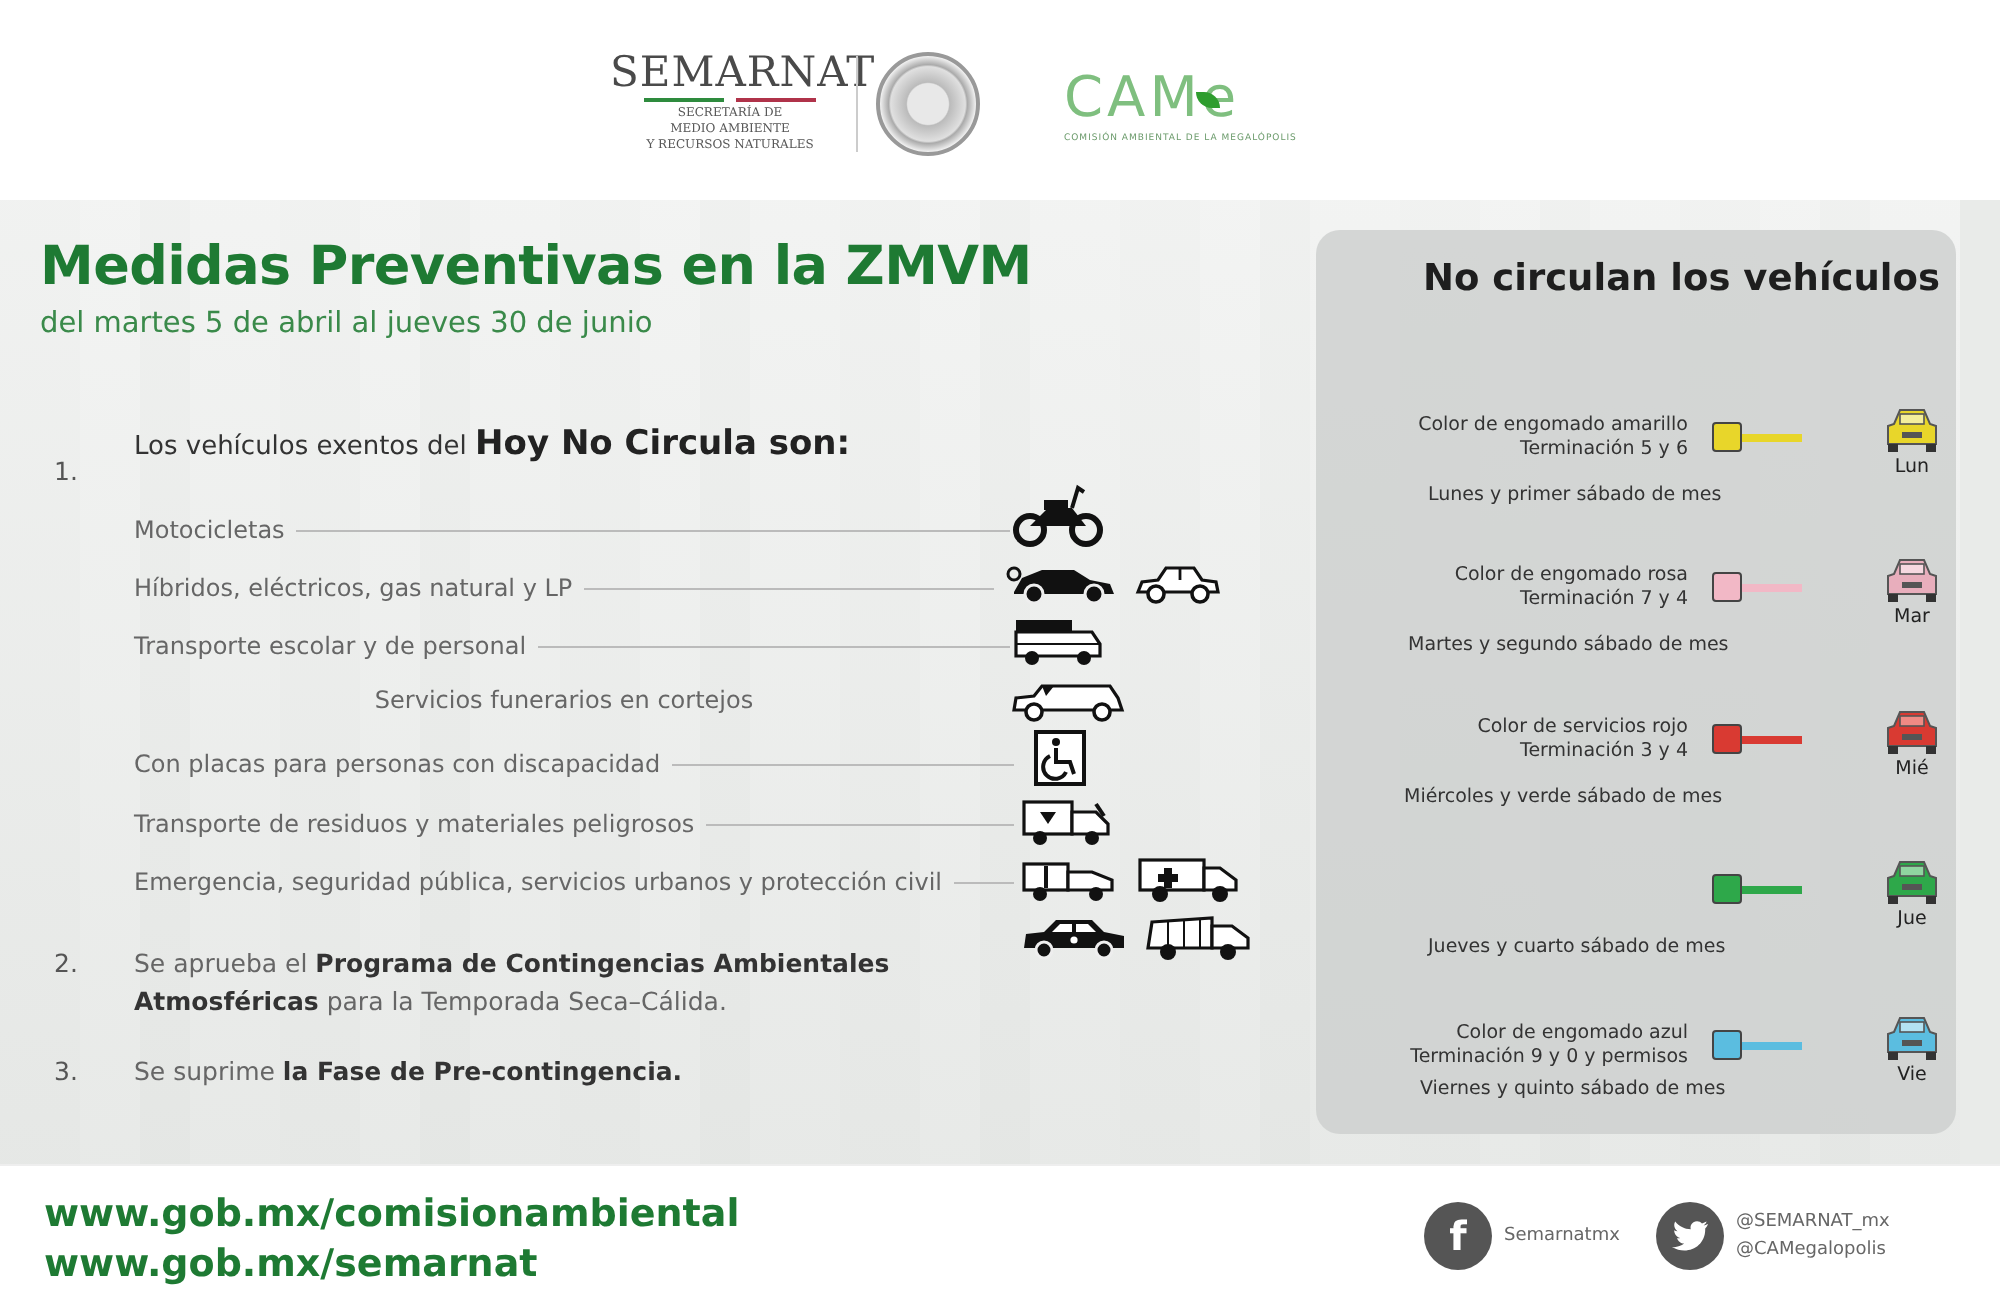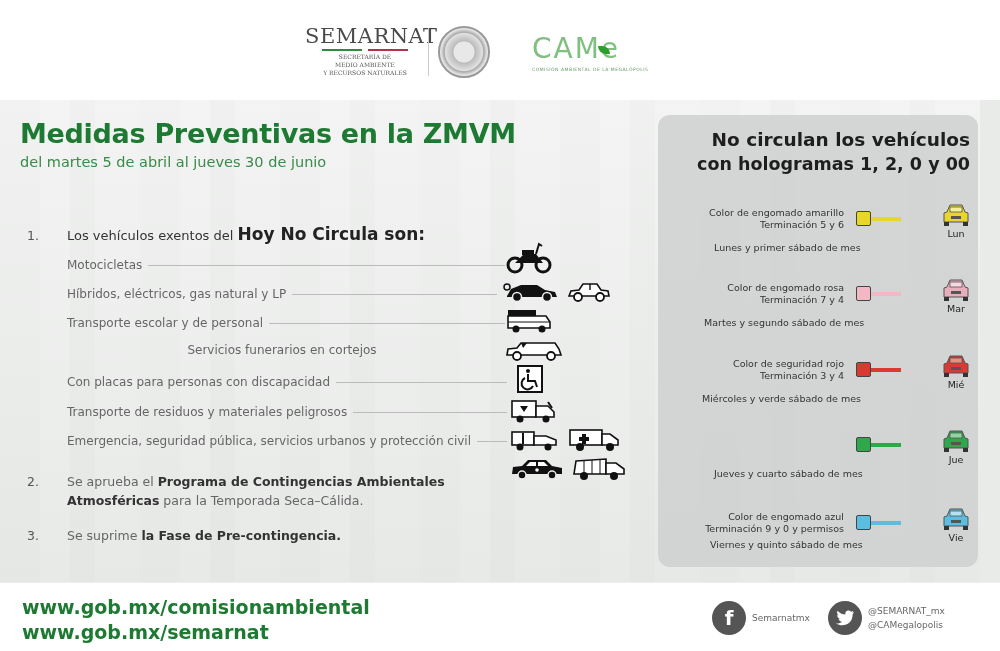--- a/index.html
+++ b/index.html
@@ -21,21 +21,21 @@
     background:
       linear-gradient(180deg, rgba(245,246,245,0.85), rgba(232,234,232,0.85)),
       repeating-linear-gradient(90deg, #d7d9d7 0 40px, #e6e7e6 40px 70px, #cfd2cf 70px 95px, #e3e4e3 95px 140px);
   }
   .photo-right { position: absolute; left: 980px; top: 100px; width: 20px; height: 482px; background: #e9ebe9; }
 
   .title { position: absolute; left: 20px; top: 118px; font-family: "DejaVu Sans", sans-serif; font-weight: bold; font-size: 27px; color: #1e7a33; letter-spacing: -0.3px; }
   .subtitle { position: absolute; left: 20px; top: 154px; font-size: 14.5px; color: #3a8a4a; }
 
   .item-num { position: absolute; font-size: 12.5px; color: #555; }
-  .item1-head { position: absolute; left: 67px; top: 224px; font-size: 13px; color: #333; }
+  .item1-head { position: absolute; left: 67px; top: 212px; font-size: 13px; color: #333; }
   .item1-head .big { font-size: 17px; font-weight: bold; color: #222; }
 
   .exempt-row { position: absolute; left: 67px; height: 20px; display: flex; align-items: center; }
   .exempt-row .lbl { font-size: 12px; color: #666; white-space: nowrap; padding-right: 6px; }
   .exempt-row .line { height: 1px; background: #bbb; flex: 1; }
   .icons { position: absolute; display: flex; gap: 8px; align-items: center; }
   .icons svg { display: block; }
 
   .para { position: absolute; font-size: 12.5px; color: #666; line-height: 19px; }
   .para b { color: #333; }
@@ -221,21 +221,20 @@
 </div>
 
 <div class="item-num" style="left:27px;top:528px;">3.</div>
 <div class="para" style="left:67px;top:526px;">
   <span>Se suprime </span><b>la Fase de Pre-contingencia.</b>
 </div>
 
 <div class="panel">
   <div class="panel-title">
     <div class="l1">No circulan los vehículos</div>
-    <div class="l2">con hologramas 1, 2, 0 y 00</div>
   </div>
 
   <div class="day" style="top:92px;">
     <div class="t1">
         <div>Color de engomado amarillo</div>
         <div>Terminación 5 y 6</div>
       </div>
     <div class="t3" style="right:auto;left:56px;text-align:left;">Lunes y primer sábado de mes</div>
     <div class="sq" style="background:#e8d62a;"></div>
     <div class="conn" style="background:#e8d62a;"></div>
@@ -262,21 +261,21 @@
         <rect x="8" y="5" width="12" height="5" fill="#f6d8e0" stroke="#555" stroke-width="0.8"></rect>
         <rect x="9" y="14" width="10" height="3" fill="#555"></rect>
         <rect x="2" y="20" width="5" height="4" fill="#333"></rect>
         <rect x="21" y="20" width="5" height="4" fill="#333"></rect>
       </svg>
     <div class="dlbl">Mar</div>
   </div>
 
   <div class="day" style="top:243px;">
     <div class="t1">
-        <div>Color de seguridad rojo</div>
+        <div>Color de servicios rojo</div>
         <div>Terminación 3 y 4</div>
       </div>
     <div class="t3" style="right:auto;left:44px;text-align:left;">Miércoles y verde sábado de mes</div>
     <div class="sq" style="background:#d93a32;"></div>
     <div class="conn" style="background:#d93a32;"></div>
     <svg class="car" width="28" height="26" viewBox="0 0 28 26">
         <path d="M5 10 L8 3 L20 3 L23 10 L26 11 L26 20 L2 20 L2 11 Z" fill="#d93a32" stroke="#555" stroke-width="1"></path>
         <rect x="8" y="5" width="12" height="5" fill="#f08a84" stroke="#555" stroke-width="0.8"></rect>
         <rect x="9" y="14" width="10" height="3" fill="#555"></rect>
         <rect x="2" y="20" width="5" height="4" fill="#333"></rect>

